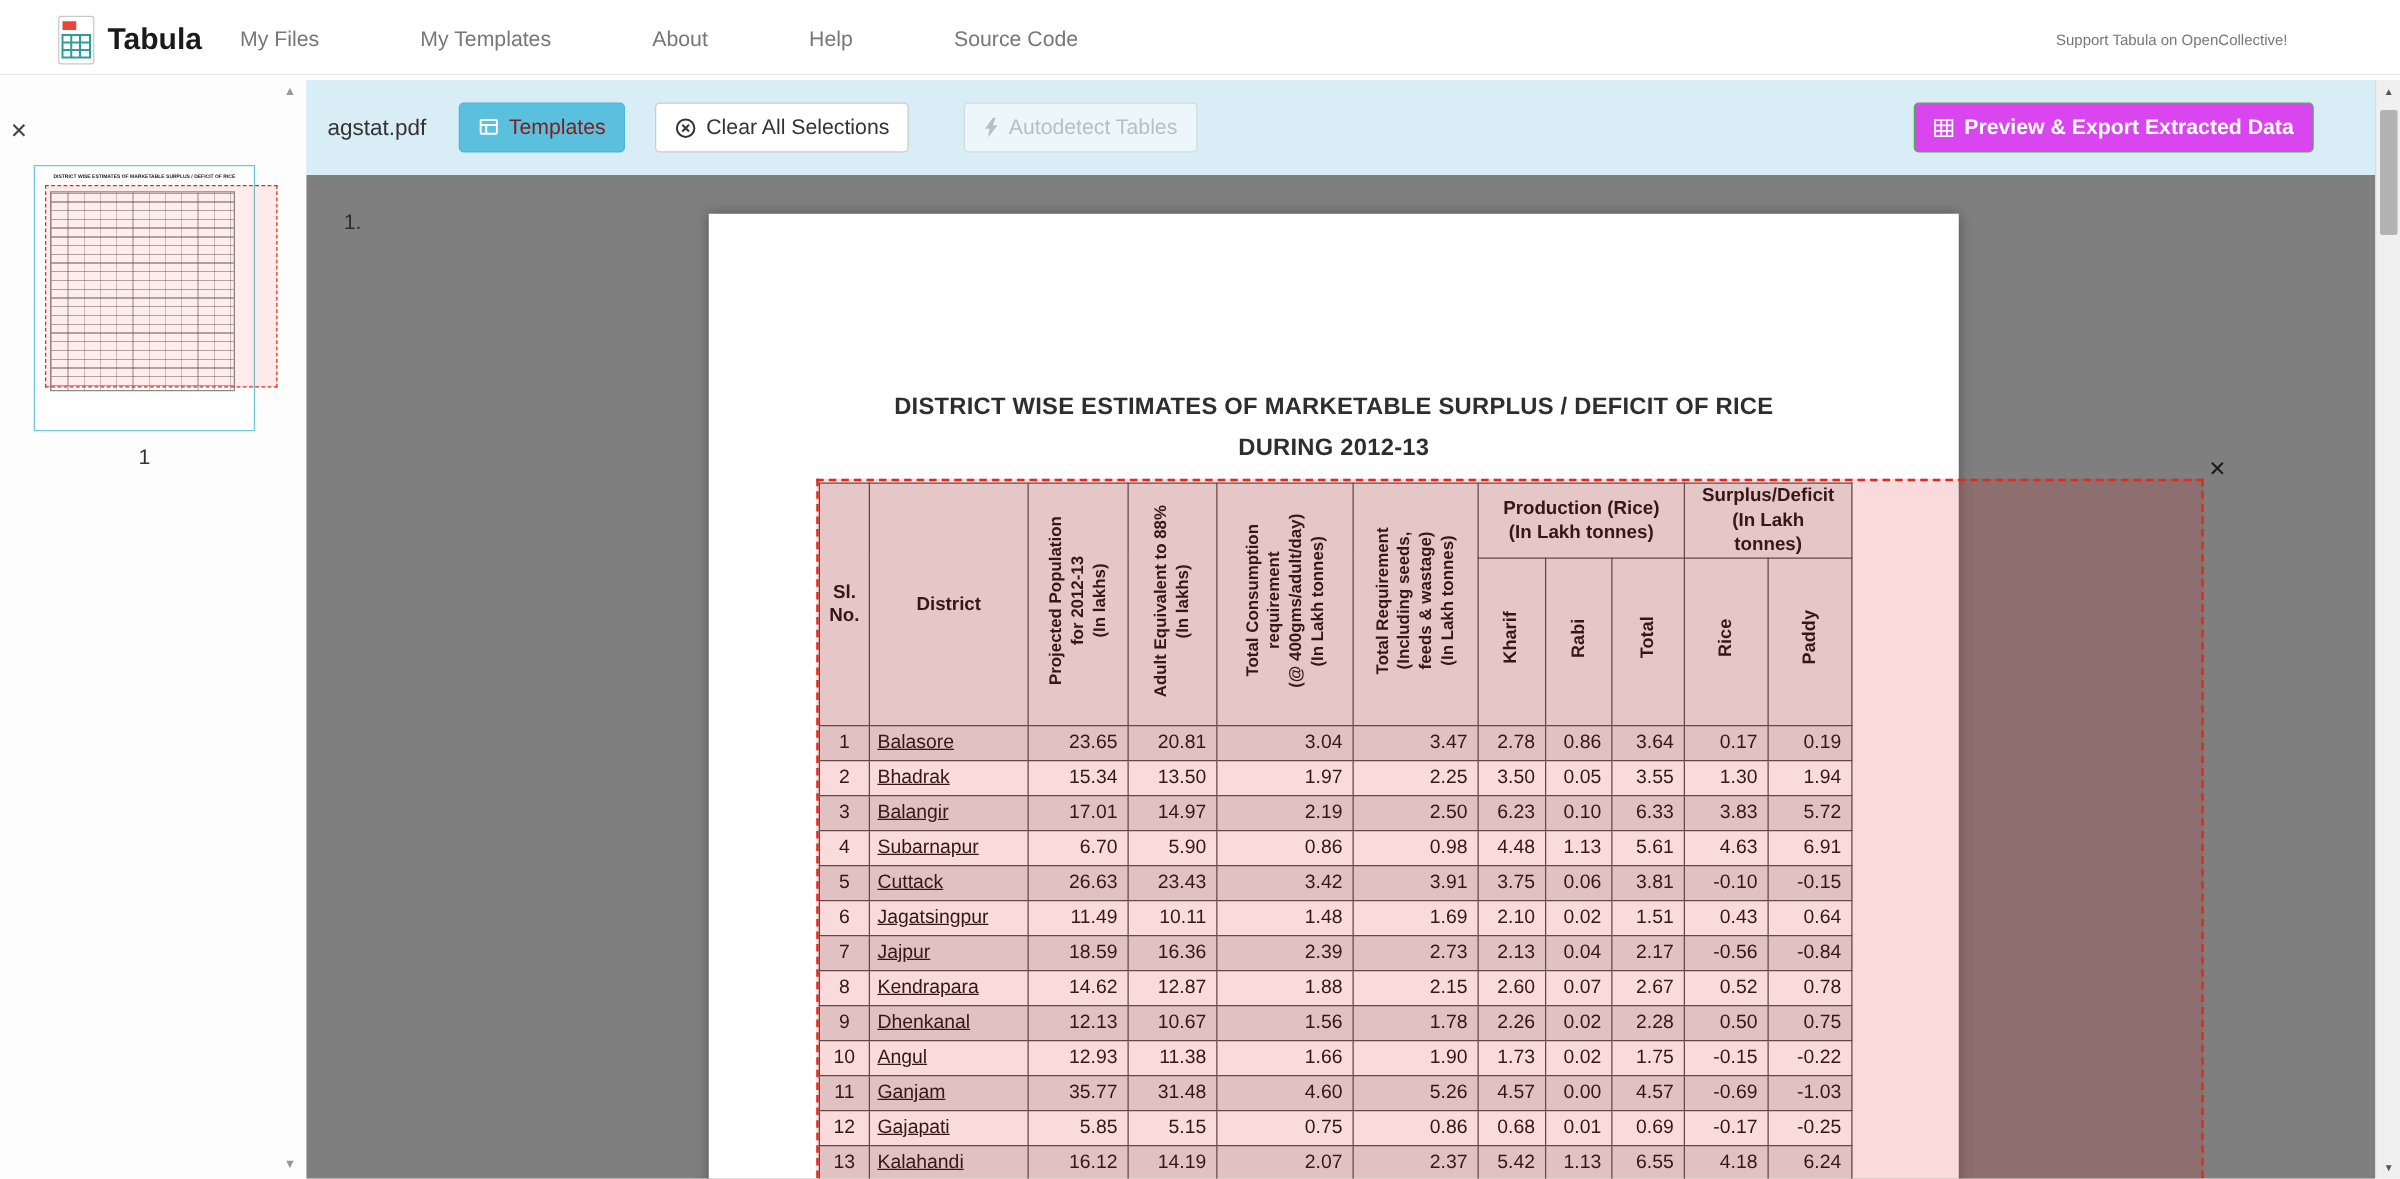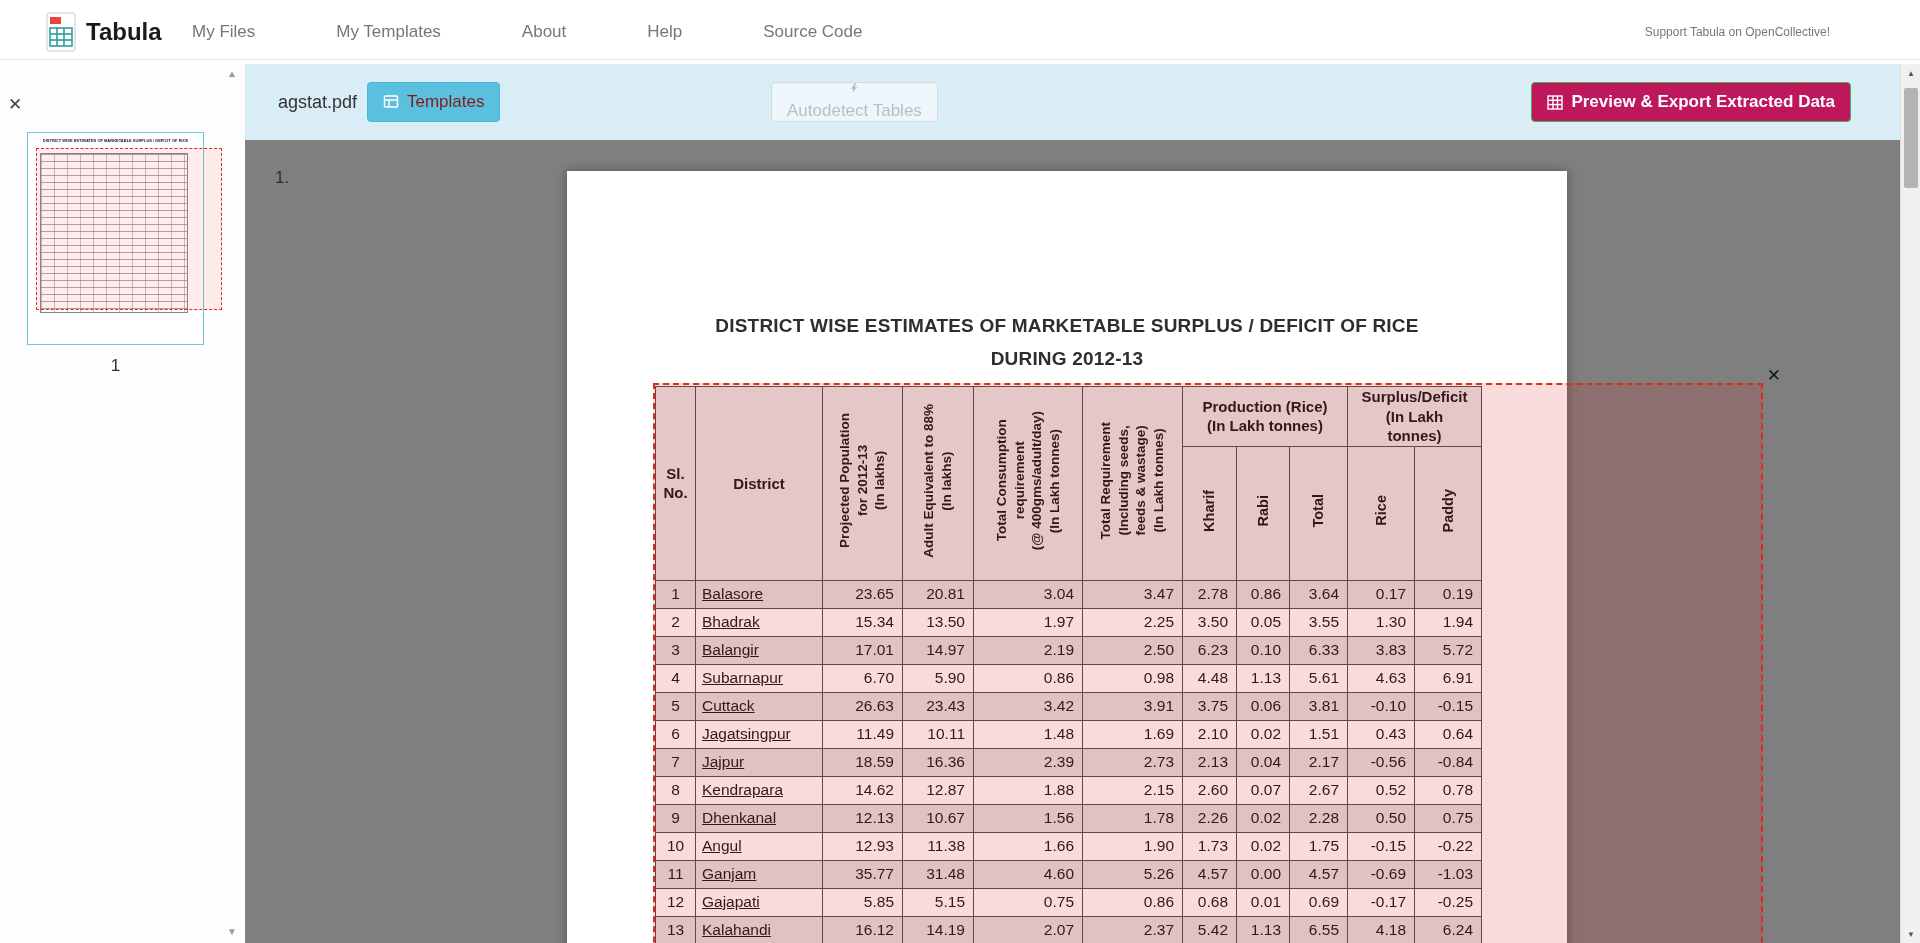--- a/index.html
+++ b/index.html
@@ -24,26 +24,26 @@
   .thumb-table { position:absolute; left:12px; top:20px; width:148px; height:160px; border:1px solid #8a8a8a;
     background:
       repeating-linear-gradient(to bottom, rgba(90,90,90,.50) 0 1px, transparent 1px 7px),
       repeating-linear-gradient(to right,  rgba(90,90,90,.35) 0 1px, transparent 1px 13px);
   }
   .thumb-selection { position:absolute; left:8px; top:15px; width:186px; height:162px; border:1px dashed #dd2c1e; background:rgba(255,0,0,.07); }
   .thumb-page-num { position:absolute; left:27px; top:292px; width:177px; text-align:center; font-size:17px; color:#333; }
 
   
   .toolbar { position:absolute; left:245px; top:64px; width:1655px; height:76px; background:#d9edf7; z-index:6; }
-  .filename { position:absolute; left:17px; top:0; height:76px; display:flex; align-items:center; font-size:18px; color:#333;margin-left:16px; }
+  .filename { position:absolute; left:17px; top:0; height:76px; display:flex; align-items:center; font-size:18px; color:#333; }
   .btn { position:absolute; top:18px; height:40px; display:inline-flex; align-items:center; gap:8px; padding:0 15px; border-radius:4px; font-size:17px; cursor:pointer; border:1px solid transparent; font-family:inherit; }
   .btn-templates { left:122px; background:#5bc0de; border-color:#46b8da; color:#7f1d1d; }
   .btn-clear { left:279px; background:#fff; border-color:#ccc; color:#333; }
-  .btn-autodetect { left:526px; background:#fff; border-color:#ccc; color:#9a9a9a; opacity:.55; cursor:not-allowed;flex-direction:column; }
-  .btn-export { right:49px; background:#be185d; border-color:#4cae4c; color:#fff; font-weight:bold; }
+  .btn-autodetect { left:526px; background:#fff; border-color:#ccc; color:#9a9a9a; opacity:.55; cursor:not-allowed; }
+  .btn-export { right:49px; background:#d946ef; border-color:#4cae4c; color:#fff; font-weight:bold; }
 
   
   .main { position:absolute; left:245px; top:140px; width:1655px; height:803px; background:#7f7f7f; overflow:hidden; }
   .page-label { position:absolute; left:30px; top:28px; font-size:17px; color:#2e2e2e; }
   .pdf-page { position:absolute; left:322px; top:31px; width:1000px; height:912px; background:#fff; box-shadow:0 0 10px rgba(0,0,0,.35); z-index:1; }
   .pdf-title { position:absolute; left:0; right:0; top:138px; text-align:center; color:#2e2e2e; font-weight:bold; font-size:19px; line-height:33px; letter-spacing:.2px; }
 
   
   .pdf-table { position:absolute; left:88px; top:215px; border-collapse:collapse; table-layout:fixed; width:827px; }
   .pdf-table th, .pdf-table td { border:1px solid #4f4f4f; color:#161616; }
@@ -116,20 +116,27 @@
     <svg width="16" height="16" viewBox="0 0 16 16">
       <g stroke="#fff" stroke-width="1.5" fill="none">
         <rect x="1.5" y="2" width="13" height="11" rx="1"></rect>
         <line x1="1.5" y1="6" x2="14.5" y2="6"></line>
         <line x1="6" y1="6" x2="6" y2="13"></line>
       </g>
     </svg>
     <span>Templates</span>
   </button>
 
+  <button class="btn btn-clear">
+    <svg width="17" height="17" viewBox="0 0 17 17">
+      <circle cx="8.5" cy="8.5" r="7" fill="none" stroke="#333" stroke-width="1.6"></circle>
+      <path d="M5.8 5.8 L11.2 11.2 M11.2 5.8 L5.8 11.2" stroke="#333" stroke-width="1.6"></path>
+    </svg>
+    <span>Clear All Selections</span>
+  </button>
 
   <button class="btn btn-autodetect" disabled="">
     <svg width="12" height="16" viewBox="0 0 12 16">
       <path d="M7.5 0 L1 9 L4.6 9 L3.4 16 L11 6.2 L7.2 6.2 L9.6 0 Z" fill="#9a9a9a"></path>
     </svg>
     <span>Autodetect Tables</span>
   </button>
 
   <button class="btn btn-export">
     <svg width="16" height="15" viewBox="0 0 16 15">

